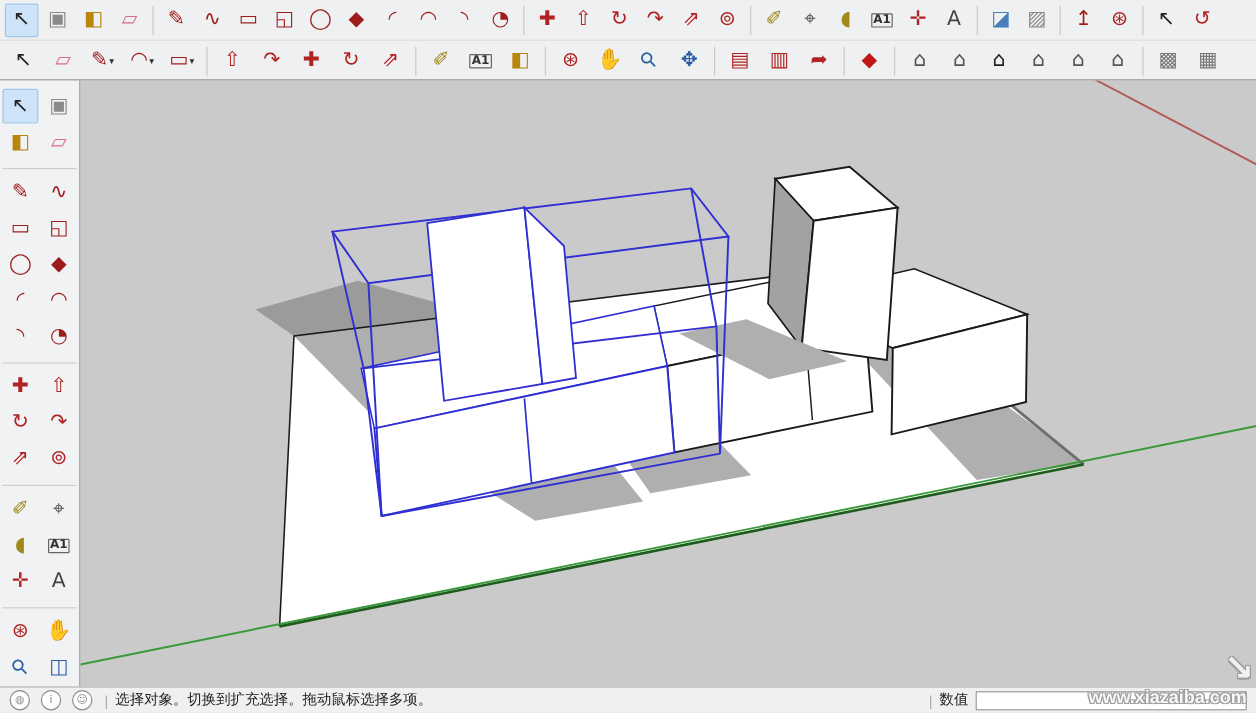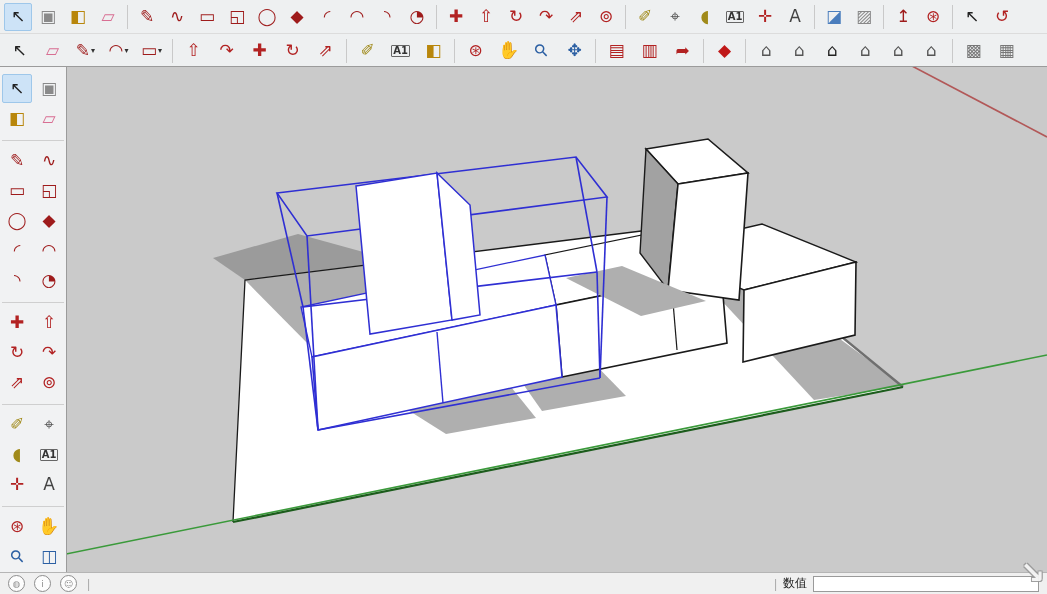--- a/index.html
+++ b/index.html
@@ -417,27 +417,29 @@
       <polygon points="290,120 371,107 386,254 304,268" style="fill:var(--face,#ffffff);stroke:var(--selection-edge,#2f2fd3);stroke-width:1.5"></polygon>
       <polygon points="371,107 404,139 414,249 386,254" style="fill:var(--face,#ffffff);stroke:var(--selection-edge,#2f2fd3);stroke-width:1.5"></polygon>
     </g>
   </svg>
 </div>
 
 <div class="watermark">
   <div class="wm-row">
     <span class="wm-arrow">↘</span>
   </div>
+  <div class="wm-url">www.xiazaiba.com</div>
 </div>
 
 <div class="statusbar">
   <div class="sicons">
       <span class="sicon">◍</span>
       <span class="sicon">i</span>
       <span class="sicon">☺</span>
     </div>
   <span class="ssep">|</span>
+  <span class="hint">选择对象。切换到扩充选择。拖动鼠标选择多项。</span>
   <div class="meas">
     <span class="ssep">|</span>
     <span class="mlabel">数值</span>
     <input type="text" value="" style="">
   </div>
 </div>
 
 </body></html>

